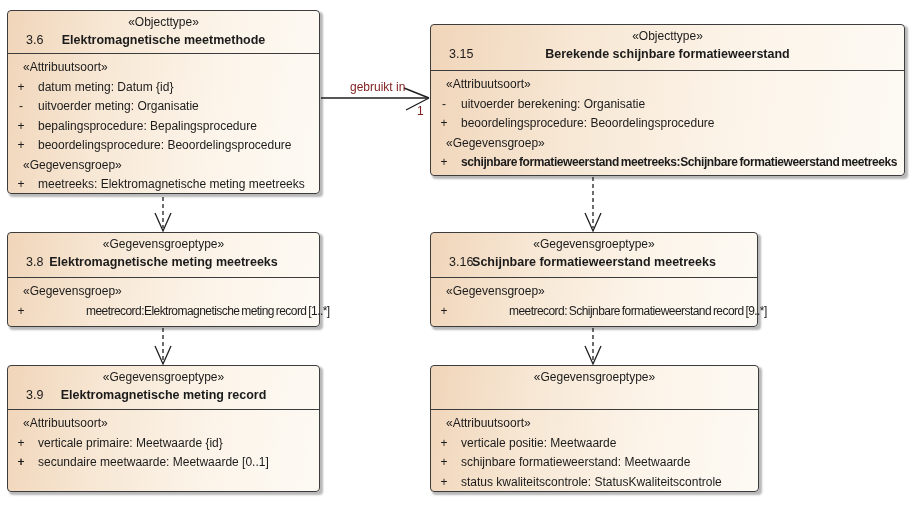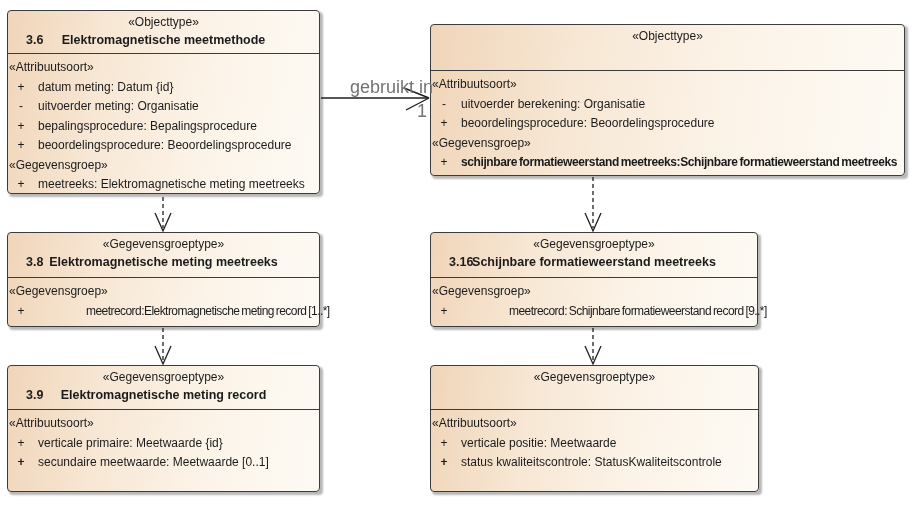--- a/index.html
+++ b/index.html
@@ -10,29 +10,29 @@
   .uml-box{
     position:absolute;
     background:linear-gradient(98deg,#f0d5b9 0%,#f7e7d4 30%,#fcf4e9 65%,#fdfaf4 100%);
     border:1.4px solid #3c3c3c;border-radius:4px;
     box-shadow:2.5px 2.5px 2px rgba(125,125,125,.55);
     box-sizing:border-box;
   }
   .box-header{border-bottom:1.3px solid #3c3c3c;position:relative;padding-top:3px;box-sizing:border-box;}
   .stereotype{text-align:center;font-size:12px;line-height:16px;}
   .title-row{position:relative;text-align:center;font-weight:bold;font-size:12.5px;line-height:20px;}
-  .box-number{position:absolute;left:18px;top:0;font-weight:bold;}
+  .box-number{position:absolute;left:18px;top:0;font-weight:normal;}
   .box-body{padding-top:4px;}
-  .section-label{padding-left:1px;font-size:12px;line-height:19.5px;}
+  .section-label{padding-left:15px;font-size:12px;line-height:19.5px;}
   .attr-line{position:relative;padding-left:30px;font-size:12px;line-height:19.5px;white-space:nowrap;}
   .marker{position:absolute;left:6px;top:0;width:14px;text-align:center;}
   .squeeze{letter-spacing:-0.4px;word-spacing:-1px;font-weight:bold;}
   .squeeze2{letter-spacing:-0.55px;word-spacing:-1px;padding-left:48px;}
   .connector-layer{position:absolute;left:0;top:0;pointer-events:none;}
-  .conn-label{position:absolute;font-size:18px;line-height:14px;color:#737373;}
+  .conn-label{position:absolute;font-size:12px;line-height:14px;color:#7f1d1d;}
 </style>
 </head>
 <body>
 
 <div id="canvas">
 
   <div class="uml-box" style="left:7px;top:10px;width:313px;height:184px;">
     <div class="box-header" style="height:43px;">
       <div class="stereotype">«Objecttype»</div>
       <div class="title-row">
@@ -62,20 +62,24 @@
       <div class="attr-line">
         <span class="marker">+</span>
         <span class="attr-text">meetreeks: Elektromagnetische meting meetreeks</span>
       </div>
     </div>
   </div>
 
   <div class="uml-box" style="left:430px;top:24px;width:475px;height:152px;">
     <div class="box-header" style="height:46px;">
       <div class="stereotype">«Objecttype»</div>
+      <div class="title-row">
+        <span class="box-number">3.15</span>
+        <span class="box-title">Berekende schijnbare formatieweerstand</span>
+      </div>
     </div>
     <div class="box-body">
       <div class="section-label">«Attribuutsoort»</div>
       <div class="attr-line">
         <span class="marker">-</span>
         <span class="attr-text">uitvoerder berekening: Organisatie</span>
       </div>
       <div class="attr-line">
         <span class="marker">+</span>
         <span class="attr-text">beoordelingsprocedure: Beoordelingsprocedure</span>
@@ -151,20 +155,21 @@
       <div class="stereotype">«Gegevensgroeptype»</div>
     </div>
     <div class="box-body">
       <div class="section-label">«Attribuutsoort»</div>
       <div class="attr-line">
         <span class="marker">+</span>
         <span class="attr-text">verticale positie: Meetwaarde</span>
       </div>
       <div class="attr-line">
         <span class="marker">+</span>
+        <span class="attr-text">schijnbare formatieweerstand: Meetwaarde</span>
       </div>
       <div class="attr-line">
         <span class="marker">+</span>
         <span class="attr-text">status kwaliteitscontrole: StatusKwaliteitscontrole</span>
       </div>
     </div>
   </div>
 
   <svg class="connector-layer" width="918" height="509" viewBox="0 0 918 509">
     <g stroke="#1f1f1f" stroke-width="1.4" fill="none">

